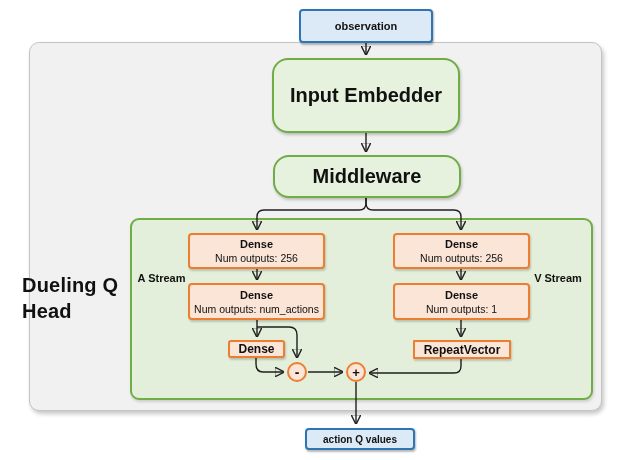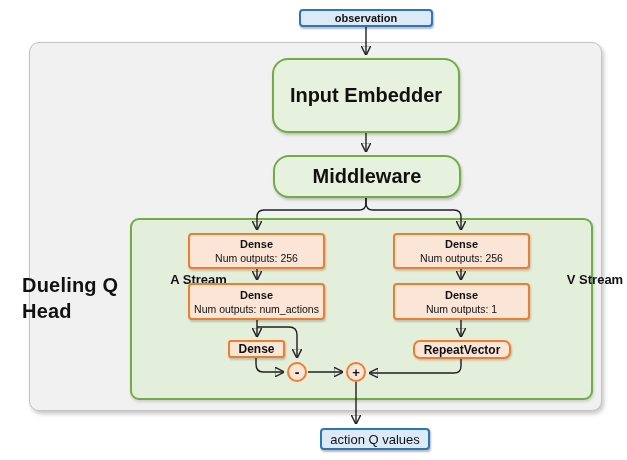--- a/index.html
+++ b/index.html
@@ -41,40 +41,40 @@
   #outer-container{
     left:29px; top:42px; width:573px; height:369px;
     background:var(--gray-fill); border:1.5px solid var(--gray-border);
     border-radius:10px; box-shadow:2px 3px 4px rgba(0,0,0,.22);
   }
   #dueling-container{
     left:130px; top:218px; width:463px; height:182px;
     background:var(--green-fill-container); border:2px solid var(--green-border);
     border-radius:9px; box-shadow:1px 2px 3px rgba(0,0,0,.15);
   }
-  #observation-box{left:299px; top:9px; width:134px; height:18px; font-size:11px; font-weight:bold;}
+  #observation-box{left:299px; top:9px; width:134px; height:34px; font-size:11px; font-weight:bold;}
   #input-embedder-box{left:272px; top:58px; width:188px; height:75px; font-size:20px; font-weight:bold;}
   #middleware-box{left:273px; top:155px; width:188px; height:43px; font-size:20px; font-weight:bold;}
   #dense-a1-box{left:188px; top:233px; width:137px; height:36px;}
   #dense-a2-box{left:188px; top:283px; width:137px; height:37px;}
   #dense-v1-box{left:393px; top:233px; width:137px; height:36px;}
   #dense-v2-box{left:393px; top:283px; width:137px; height:37px;}
   .dense-title{font-size:11px; font-weight:bold; line-height:1.35;text-align:center;}
   .dense-sub{font-size:10.5px; line-height:1.2;}
   #mean-box{left:228px; top:340px; width:57px; height:18px; font-size:12px; font-weight:bold; border-radius:3px;}
-  #repeat-vector-box{left:413px; top:340px; width:98px; height:19px; font-size:12px; font-weight:bold; border-radius:7px;}
+  #repeat-vector-box{left:413px; top:340px; width:98px; height:19px; font-size:12px; font-weight:bold; border-radius:1px;}
   #minus-circle{left:287px; top:362px; width:20px; height:20px;}
   #plus-circle{left:346px; top:362px; width:20px; height:20px; font-size:13px;}
-  #action-q-box{left:320px; top:428px; width:110px; height:22px; font-size:13px; font-weight:normal;}
+  #action-q-box{left:305px; top:428px; width:110px; height:22px; font-size:10px; font-weight:bold;}
   #dueling-label{
     left:22px; top:272px; width:115px; 
     font-size:20px; font-weight:bold; line-height:1.3; letter-spacing:.2px;
   }
   .stream-label{
-    position:absolute; text-align:center; font-size:13px; font-weight:bold; line-height:1.65;padding-left:37px;
+    position:absolute; text-align:center; font-size:11px; font-weight:bold; line-height:1.65;
   }
   #a-stream-label{left:133px; top:269px; width:57px;}
   #v-stream-label{left:528px; top:269px; width:60px;}
   #edges{position:absolute; left:0; top:0; width:627px; height:460px; pointer-events:none;}
   #edges path{fill:none; stroke:var(--line); stroke-width:1.4;}
 </style>
 </head>
 <body>
 
 <div id="canvas">

